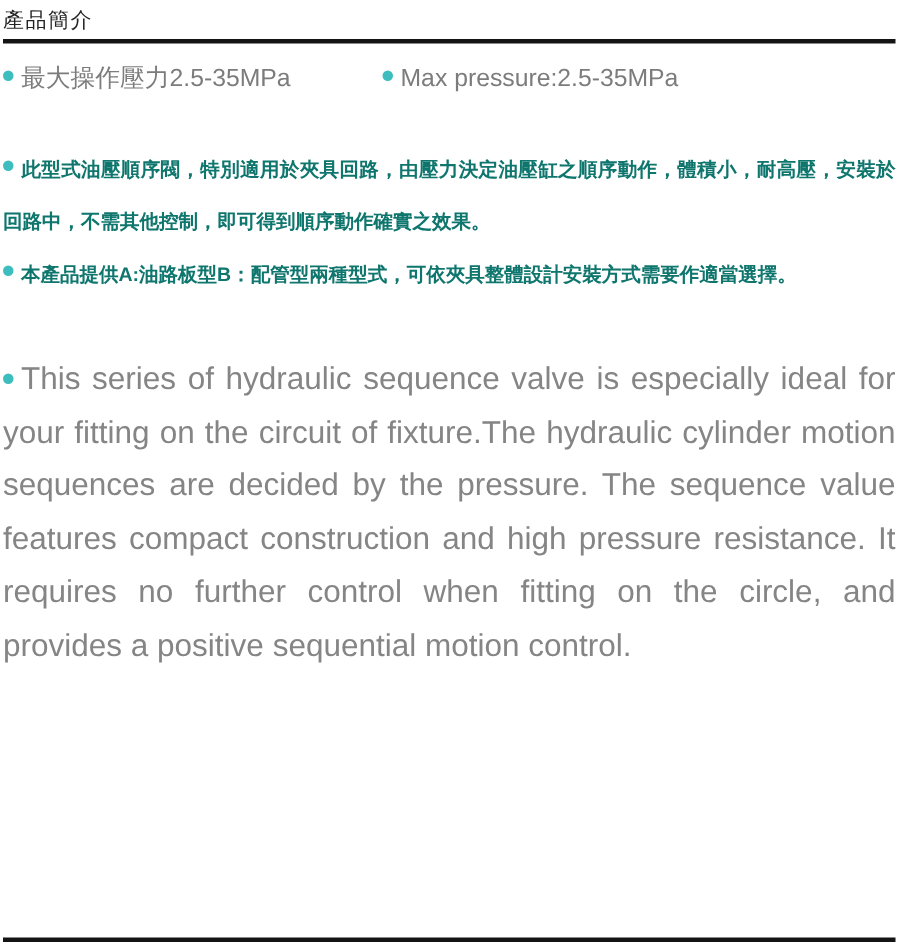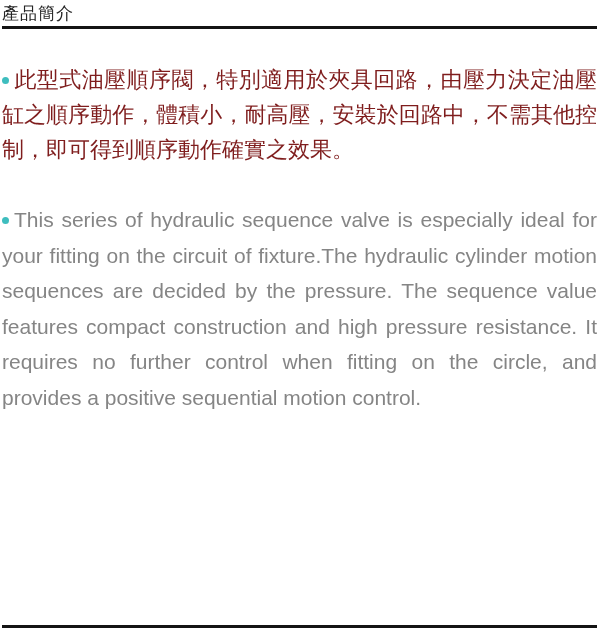--- a/index.html
+++ b/index.html
@@ -8,21 +8,21 @@
     position: relative;
     width: 600px;
     height: 633px;
     background: #ffffff;
     font-family: "Liberation Sans", sans-serif;
     padding: 0 3px 0 2px;
     overflow: hidden;
   }
   .page-title {
     padding-top: 3px;
-    font-size: 17px;
+    font-size: 14px;
     line-height: 21px;
     font-weight: 500;
     letter-spacing: 1px;
     color: #242424;
   }
   .rule {
     border: none;
     height: 3px;
     background: #141414;
   }
@@ -49,43 +49,53 @@
     background: #3EBDBE;
     margin-right: 5px;
     vertical-align: 3px;
   }
   .zh-block { margin-top: 33px; }
   .para {
     text-align: justify;
     margin: 0;
   }
   .para-zh {
-    font-size: 22px;
+    font-size: 13px;
     line-height: 35px;
-    color: #7f1d1d;
+    color: #0f766e;
+    font-weight: bold;
   }
   .en-block { margin-top: 35px; }
   .para-en {
     font-size: 21px;
     line-height: 35.5px;
     color: #858585;
   }
 </style>
 </head>
 <body>
 
 <div class="page">
 
   <h1 class="page-title">產品簡介</h1>
 
   <hr class="rule rule-top">
 
+  <div class="spec-row">
+    <div class="spec-item-zh">
+      <span class="dot"></span><span>最大操作壓力2.5-35MPa</span>
+    </div>
+    <div class="spec-item-en">
+      <span class="dot"></span><span>Max pressure:2.5-35MPa</span>
+    </div>
+  </div>
 
   <div class="zh-block">
     <p class="para para-zh"><span class="dot"></span><span>此型式油壓順序閥，特別適用於夾具回路，由壓力決定油壓缸之順序動作，體積小，耐高壓，安裝於回路中，不需其他控制，即可得到順序動作確實之效果。</span></p>
+    <p class="para para-zh"><span class="dot"></span><span>本產品提供A:油路板型B：配管型兩種型式，可依夾具整體設計安裝方式需要作適當選擇。</span></p>
   </div>
 
   <div class="en-block">
     <p class="para para-en"><span class="dot"></span><span>This series of hydraulic sequence valve is especially ideal for your fitting on the circuit of fixture.The hydraulic cylinder motion sequences are decided by the pressure. The sequence value features compact construction and high pressure resistance. It requires no further control when fitting on the circle, and provides a positive sequential motion control.</span></p>
   </div>
 
   <hr class="rule rule-bottom">
 
 </div>
 

